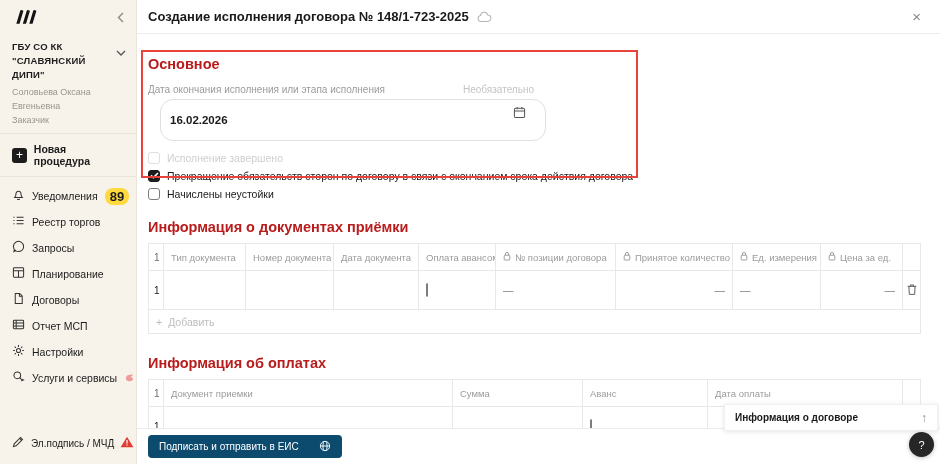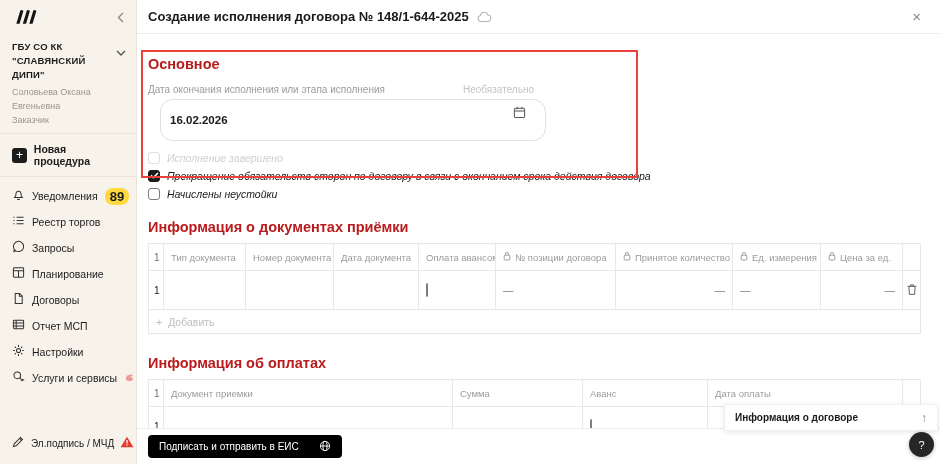--- a/index.html
+++ b/index.html
@@ -42,21 +42,21 @@
   .sec-basic { margin-top:22px; }
   .field { width:386px; margin-top:12px; }
   .field-labels { display:flex; justify-content:space-between; align-items:flex-end; }
   .field-label { font-size:10px; color:#9b9b9b; }
   .field-hint { font-size:10px; color:#c4c4c4; }
   .date-input-wrap { margin-top:4px; position:relative; }
   .date-input { width:100%; height:42px; border:1px solid #e0e0e0; border-radius:13px; padding:0 28px 0 9px; font-size:11.5px; font-weight:bold; color:#1a1a1a; font-family:"Liberation Sans", sans-serif; background:#fff;margin-left:12px; }
   .cal-icon { position:absolute; right:8px; top:6px; }
 
   .cb-group { margin-top:9px; }
-  .cb-row { display:flex; align-items:center; gap:7px; margin-top:3px; min-height:15px; cursor:pointer;font-style:italic; }
+  .cb-row { display:flex; align-items:center; gap:7px; margin-top:3px; min-height:15px; cursor:pointer; }
   .cb { width:12px; height:12px; border:1.5px solid #7d7d7d; border-radius:3px; background:#fff; display:flex; align-items:center; justify-content:center; }
   .cb-row.disabled .cb { border-color:#dedede; }
   .cb.checked { background:#1c1c1c; border-color:#1c1c1c; }
   .cb-label { font-size:10.5px; color:#1a1a1a; }
   .cb-row.disabled .cb-label { color:#cfcfcf; }
 
   .sec-table { margin-top:18px; }
   .sec-table .section-title { margin-bottom:8px; }
   table { border-collapse:collapse; table-layout:fixed; width:772px; background:#fff; }
   th, td { border:1px solid #e8e8e8; padding:4px 7px; vertical-align:middle; overflow:hidden; white-space:nowrap; }
@@ -71,21 +71,21 @@
   .cell-cb { width:12px; height:12px; border:1.5px solid #7d7d7d; border-radius:3px; background:#fff; }
   .trash-cell { text-align:center; padding:0; }
 
   
   .info-panel { position:absolute; right:3px; bottom:33px; width:214px; height:27px; background:#fff; border:1px solid #f0f0f0; box-shadow:0 1px 5px rgba(0,0,0,.10); display:flex; align-items:center; padding:0 10px; z-index:7; cursor:pointer; }
   .info-panel-label { font-size:10px; font-weight:bold; color:#1a1a1a; }
   .info-panel-arrow { margin-left:auto; color:#8a8a8a; font-size:12px; }
   .help-btn { position:absolute; right:7px; bottom:7px; width:25px; height:25px; border-radius:50%; background:#262626; color:#fff; display:flex; align-items:center; justify-content:center; font-size:11px; z-index:8; cursor:pointer; box-shadow:0 1px 4px rgba(0,0,0,.25); }
 
   .main-footer { height:36px; min-height:36px; border-top:1px solid #ececec; background:#fff; display:flex; align-items:center; padding:0 11px; z-index:5; }
-  .sign-btn { display:flex; align-items:center; gap:20px; background:#000000; color:#fff; border:none; border-radius:4px; height:23px; padding:0 11px; font-size:10px; font-family:"Liberation Sans", sans-serif; cursor:pointer; }
+  .sign-btn { display:flex; align-items:center; gap:20px; background:#0c4a6e; color:#fff; border:none; border-radius:4px; height:23px; padding:0 11px; font-size:10px; font-family:"Liberation Sans", sans-serif; cursor:pointer; }
 </style>
 </head>
 <body>
 
 <div class="app">
 
   <aside class="sidebar">
     <div class="sb-top">
       <span>
         <svg width="26" height="15" viewBox="0 0 30 17">
@@ -193,21 +193,21 @@
             <path d="M7 .8 L13.4 11.2 H.6z" fill="#e23b32"></path>
             <rect x="6.4" y="4" width="1.2" height="3.6" fill="#fff"></rect>
             <rect x="6.4" y="8.4" width="1.2" height="1.2" fill="#fff"></rect>
           </svg></span>
     </div>
   </aside>
 
   <div class="main">
 
     <div class="main-header">
-      <span class="page-title">Создание исполнения договора № 148/1-644-2025</span>
+      <span class="page-title">Создание исполнения договора № 148/1-723-2025</span>
       <span class="title-cloud">
         <svg width="15" height="12" viewBox="0 0 16 12" fill="none" stroke="#b5b5b5" stroke-width="1.1">
             <path d="M4 10.8a3.2 3.2 0 0 1-.3-6.3 4 4 0 0 1 7.8-.6 2.7 2.7 0 0 1-.4 6.9z"></path>
           </svg>
       </span>
       <span class="close-btn">×</span>
     </div>
 
     <div class="content">
       <div class="red-box"></div>

